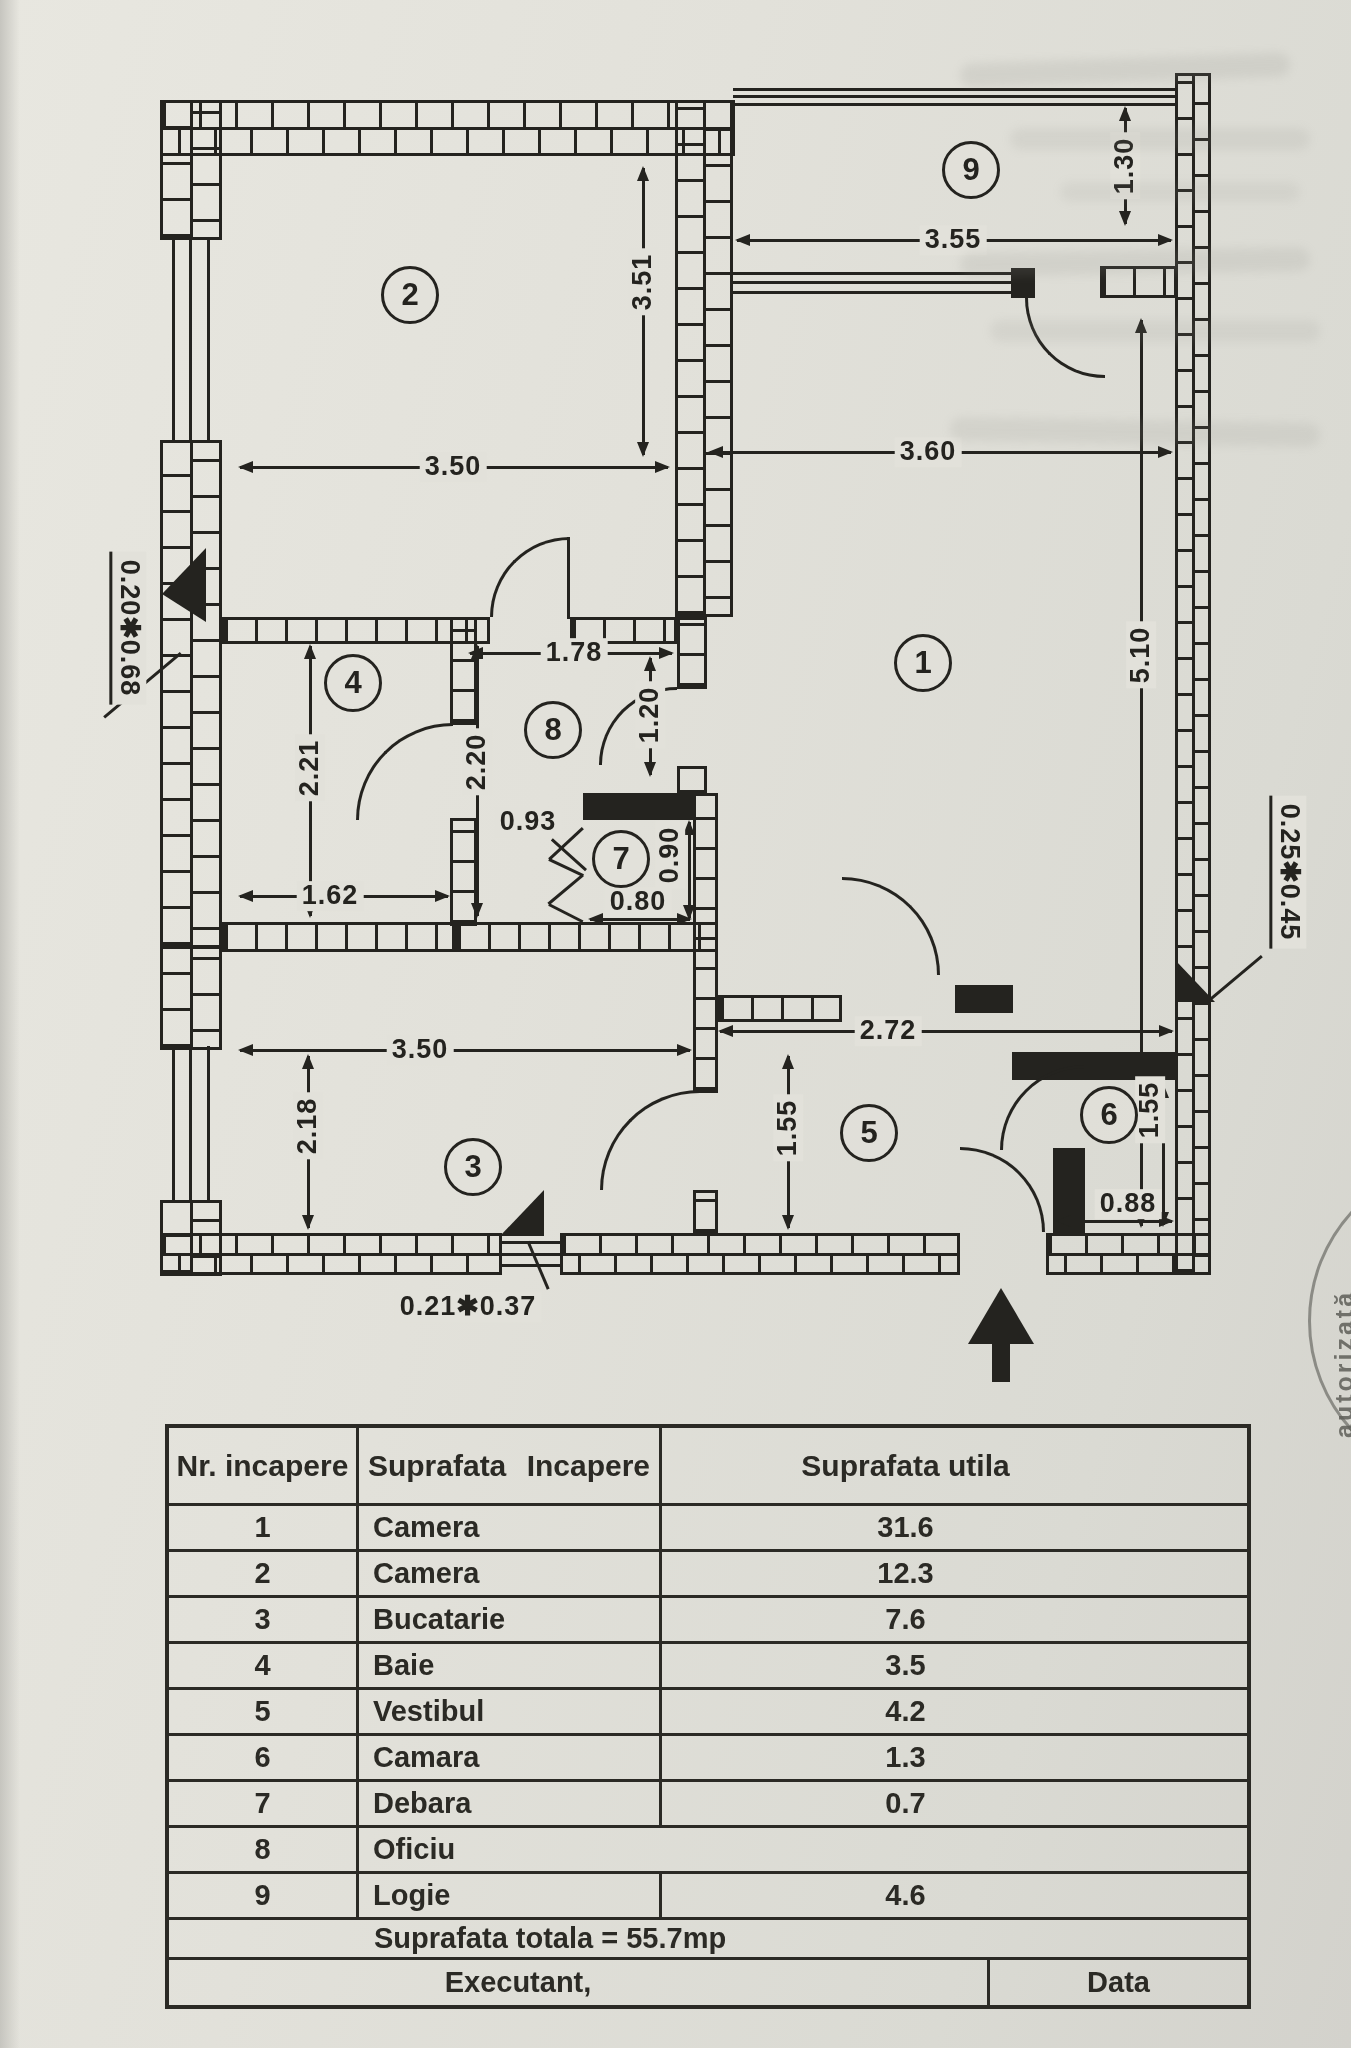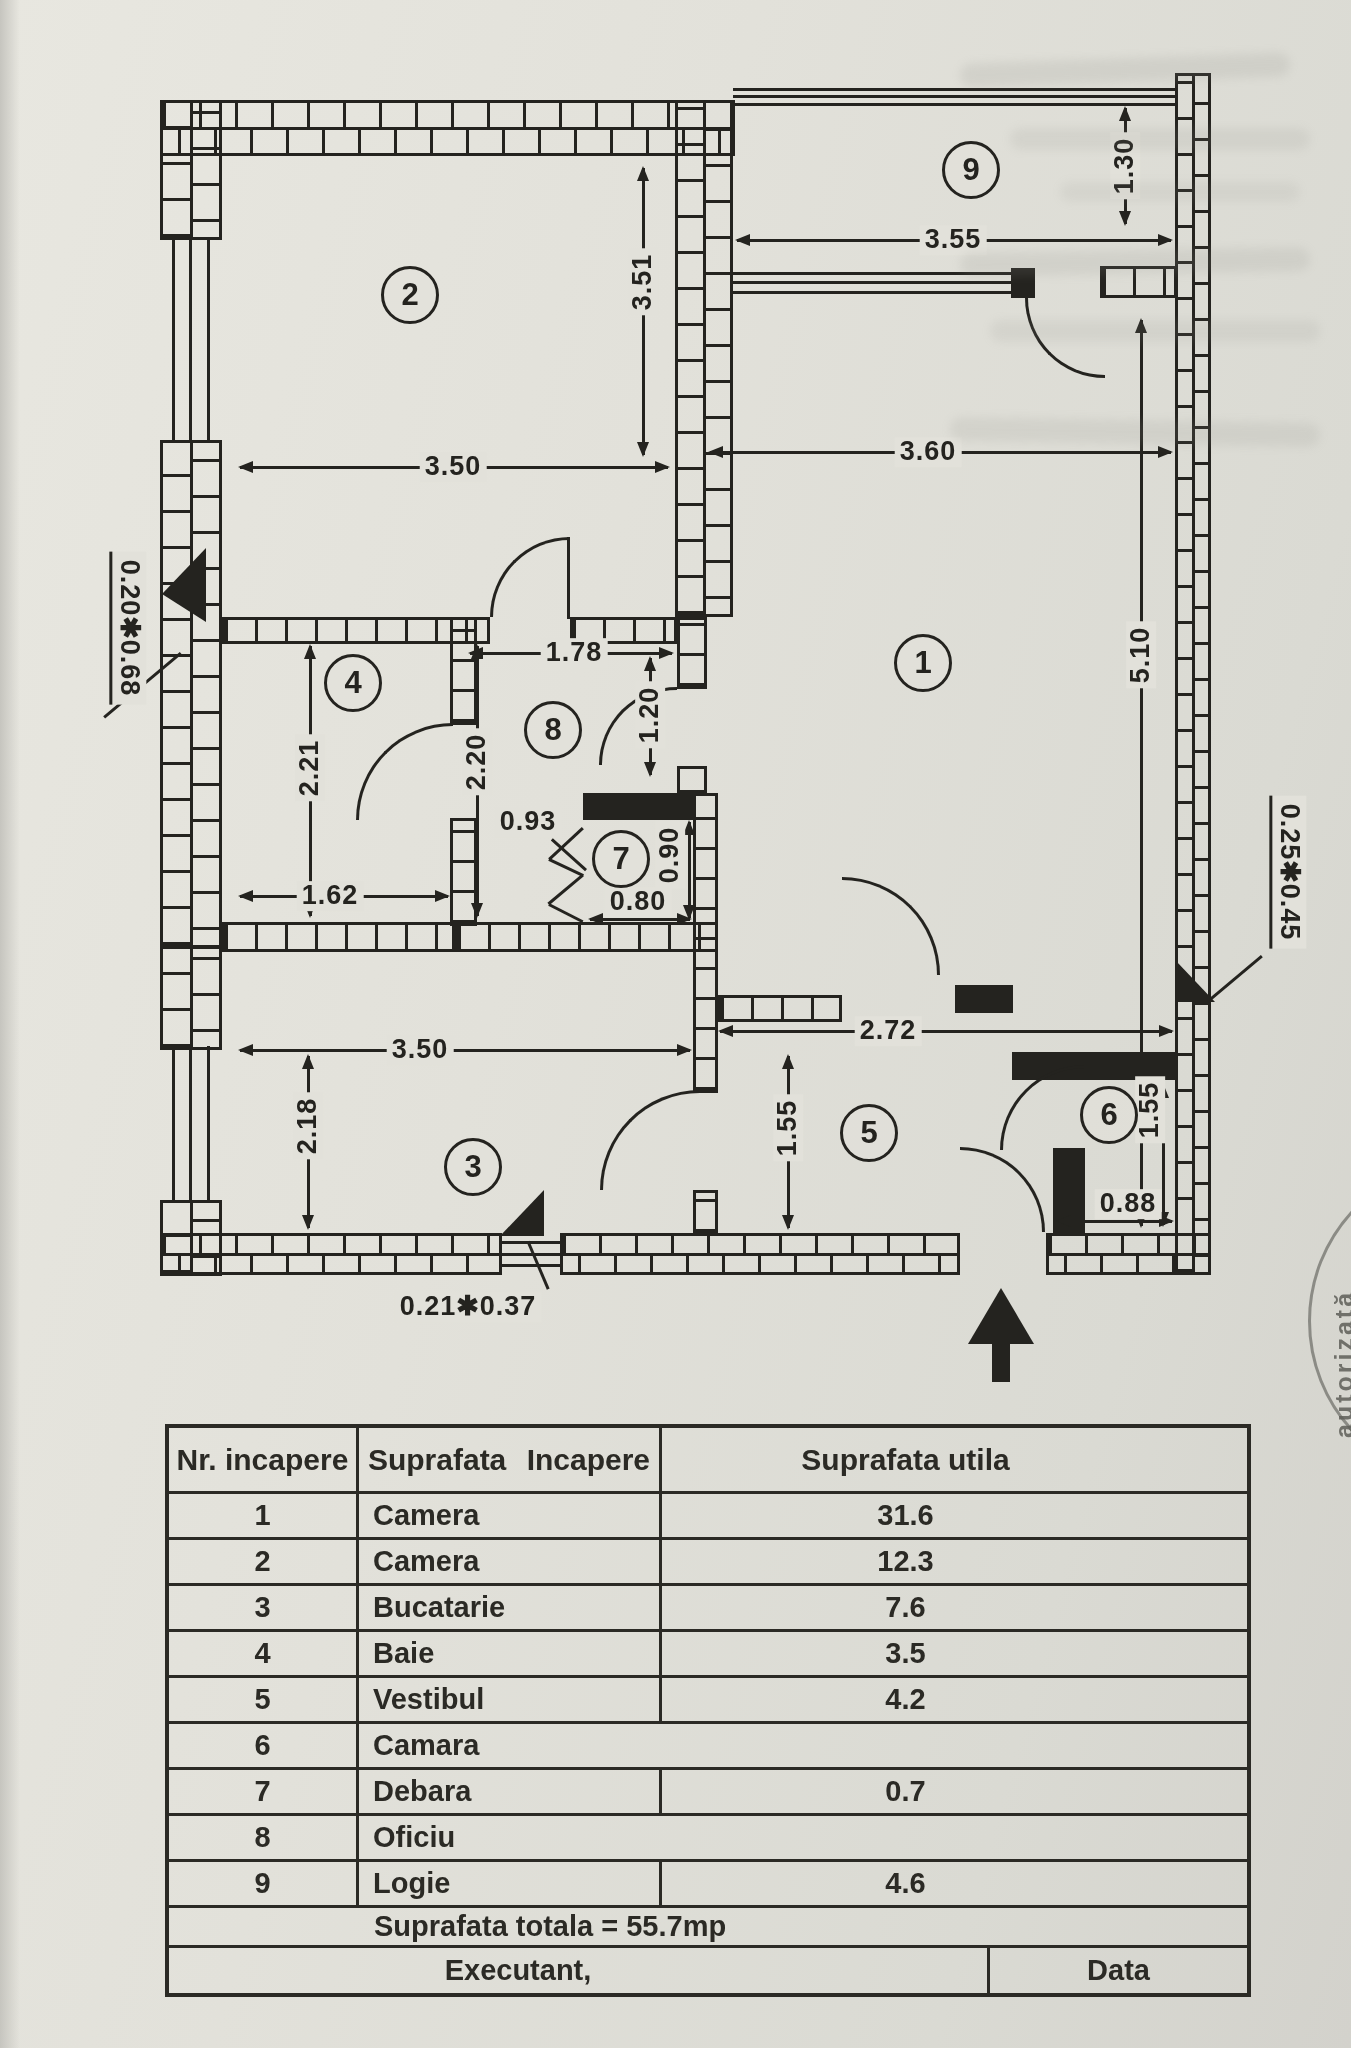--- a/index.html
+++ b/index.html
@@ -48,21 +48,21 @@
   
   .rc{position:absolute;width:52px;height:52px;border:3px solid #24231f;border-radius:50%;
     display:flex;align-items:center;justify-content:center;font-size:31px;font-weight:600;background:#e2e1da99}
   
   .arc{position:absolute;box-sizing:border-box;border:0 solid #24231f;background:transparent}
   .tri{position:absolute;background:#24231f}
   
   .tbl{position:absolute;left:165px;top:1424px;width:1078px;border:4px solid #2b2a25;color:#2b2a25}
   .trow{display:flex;align-items:center;height:46px;border-top:3px solid #2b2a25;font-size:29px;font-weight:600;box-sizing:border-box}
   .trow.first{border-top:none}
-  .th{height:63px;font-size:30px;font-weight:700}
+  .th{height:75px;font-size:30px;font-weight:700}
   .c1{width:187px;text-align:center;box-sizing:border-box}
   .c2{width:303px;border-left:3px solid #2b2a25;padding-left:14px;box-sizing:border-box;align-self:stretch;display:flex;align-items:center}
   .c3{flex:1;border-left:3px solid #2b2a25;text-align:center;padding-right:98px;box-sizing:border-box;align-self:stretch;display:flex;align-items:center;justify-content:center}
   .c2.hd{justify-content:center;padding-left:0;word-spacing:12px}
   .span-row{padding-left:205px;font-weight:700}
   .f1{width:818px;text-align:center;padding-right:120px;box-sizing:border-box}
   .f2{flex:1;text-align:center;border-left:3px solid #2b2a25;align-self:stretch;display:flex;align-items:center;justify-content:center}
   .smudge{position:absolute;background:#8f8f88;border-radius:12px;filter:blur(5px)}
   .stamp-arc{position:absolute;border:3px solid #72726c;border-radius:50%;opacity:.75}
   .stamp-txt{position:absolute;transform:rotate(-90deg);transform-origin:left top;
@@ -218,20 +218,21 @@
       <div class="c3">3.5</div>
     </div>
     <div class="trow">
       <div class="c1">5</div>
       <div class="c2">Vestibul</div>
       <div class="c3">4.2</div>
     </div>
     <div class="trow">
       <div class="c1">6</div>
       <div class="c2">Camara</div>
+      <div class="c3">1.3</div>
     </div>
     <div class="trow">
       <div class="c1">7</div>
       <div class="c2">Debara</div>
       <div class="c3">0.7</div>
     </div>
     <div class="trow">
       <div class="c1">8</div>
       <div class="c2">Oficiu</div>
     </div>

